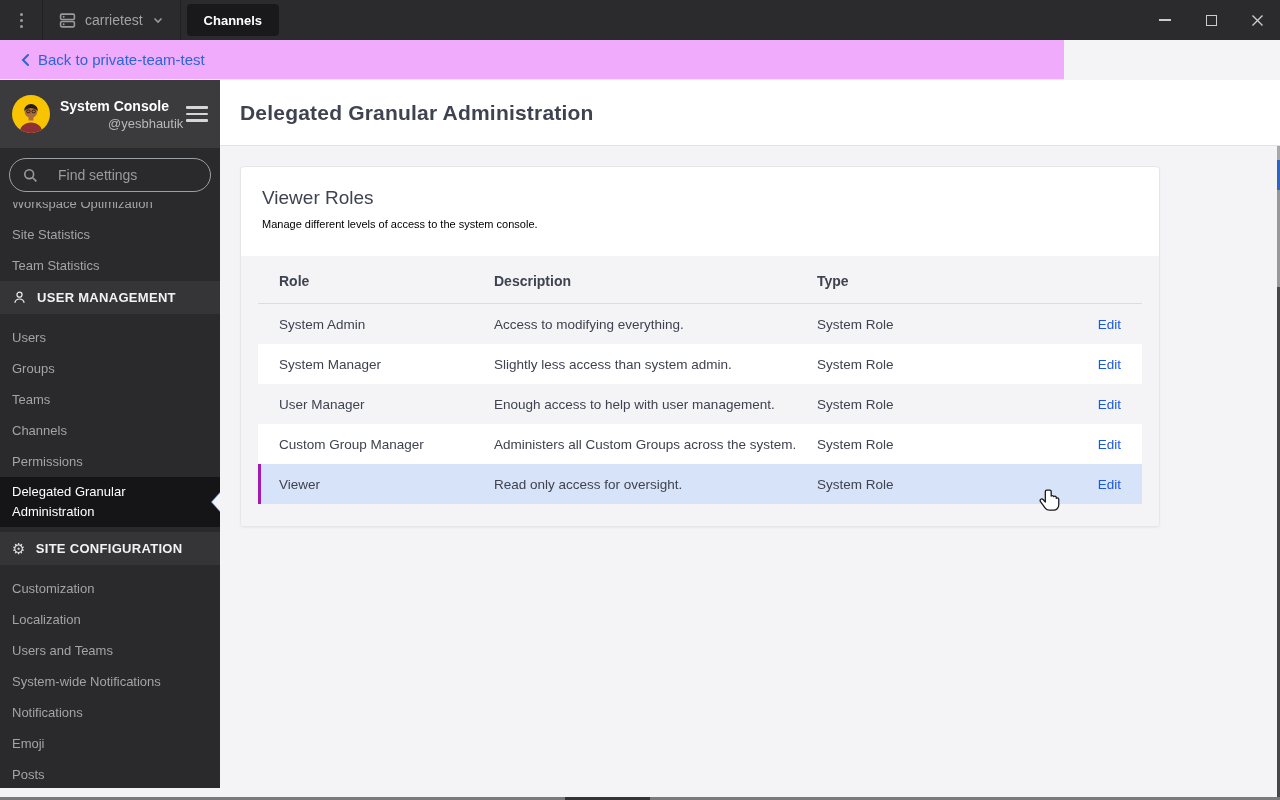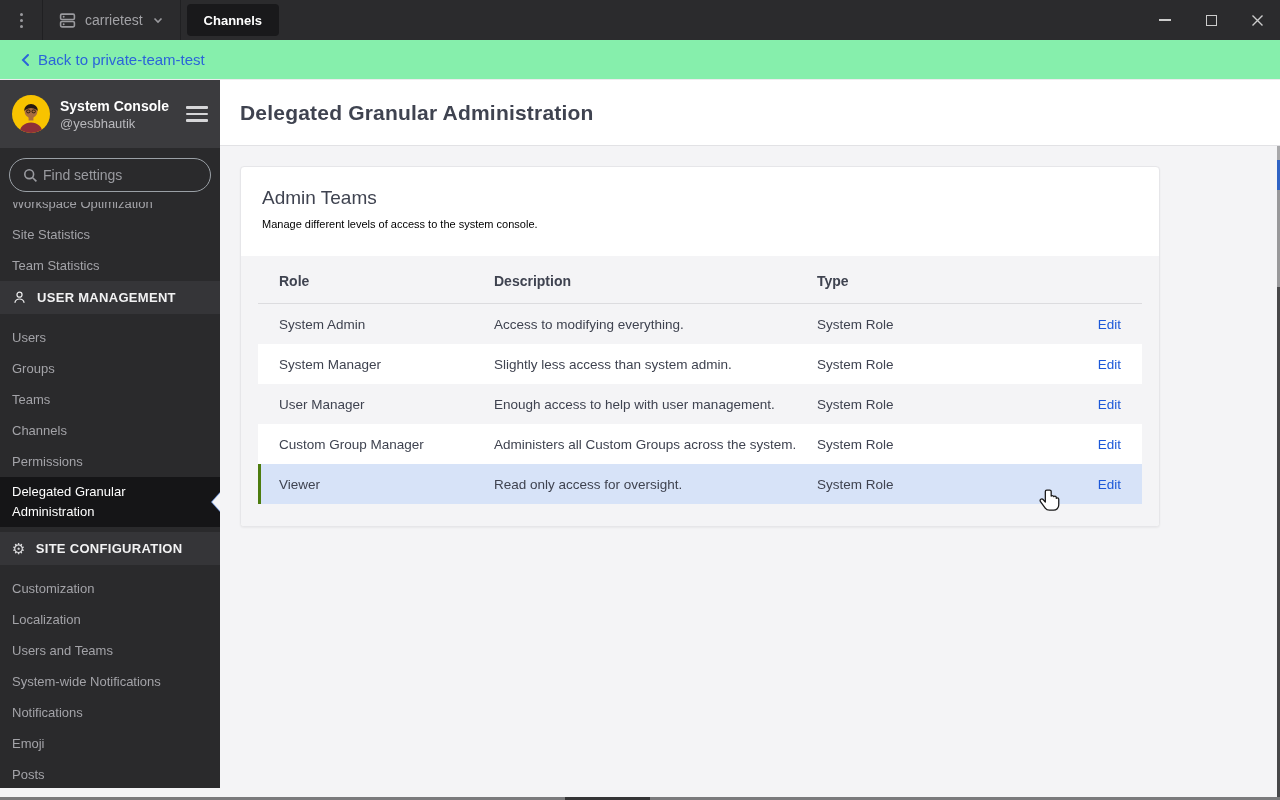--- a/index.html
+++ b/index.html
@@ -12,33 +12,33 @@
   .kebab i { width:3px; height:3px; border-radius:50%; background:#9a9a9e; }
   .server-select { height:48px; display:flex; align-items:center; gap:9px; padding:0 16px; border-left:1px solid #202022; border-right:1px solid #202022; cursor:pointer; }
   .server-select .name { font-size:14px; color:#a2a2a6; }
   .channels-tab { margin-left:6px; height:32px; padding:0 17px; display:flex; align-items:center; background:#19191b; border-radius:4px; color:#ffffff; font-size:13px; font-weight:700; cursor:pointer; }
   .win-controls { margin-left:auto; display:flex; height:40px; }
   .win-btn { width:46px; height:40px; display:flex; align-items:center; justify-content:center; cursor:pointer; }
   .win-btn .min-bar { width:12px; height:1.5px; background:#cccccc; }
   .win-btn .max-box { width:11px; height:11px; border:1.3px solid #cccccc; }
 
   
-  .backbar { position:absolute; left:0; top:40px; width:1280px; height:40px; background:#86efac; border-bottom:1px solid #ececee; display:flex; align-items:center; padding:0 20px; }
+  .backbar { position:absolute; left:0; top:40px; width:1064px; height:40px; background:#f0abfc; border-bottom:1px solid #ececee; display:flex; align-items:center; padding:0 20px; }
   .back-link { display:flex; align-items:center; gap:7px; color:#2b64d9; font-size:15px; text-decoration:none; cursor:pointer; }
 
   
   .sidebar { position:absolute; left:0; top:80px; width:220px; height:708px; background:#2a2a2c; overflow:hidden; }
   .sidebar-head { height:68px; background:#3b3b3e; display:flex; align-items:center; padding:0 12px; gap:10px; }
   .sidebar-head .texts { flex:1; min-width:0; }
   .sidebar-head .t1 { color:#ffffff; font-size:14px; font-weight:700; line-height:18px; }
-  .sidebar-head .t2 { color:#b8b8bc; font-size:13px; line-height:17px; }
+  .sidebar-head .t2 { color:#b8b8bc; font-size:13px; line-height:17px;margin-left:48px; }
   .hamburger { width:22px; display:flex; flex-direction:column; gap:4px; cursor:pointer; padding:4px 0; }
   .hamburger i { height:2.5px; background:#d6d6d8; border-radius:1px; }
   .sidebar-search { position:relative; z-index:2; background:#2a2a2c; padding:10px 9px 0 9px; height:54px; }
-  .find-pill { height:34px; border:1px solid #9aa0a6; border-radius:17px; display:flex; align-items:center; gap:5px; padding:0 13px; }
+  .find-pill { height:34px; border:1px solid #9aa0a6; border-radius:17px; display:flex; align-items:center; gap:20px; padding:0 13px; }
   .find-pill input { flex:1; background:transparent; border:none; outline:none; color:#c8c8cc; font-size:14px; font-family:inherit; }
   .find-pill input::placeholder { color:#9a9ba0; }
   .side-nav { position:relative; z-index:1; height:605px; overflow:hidden; }
   .nav-item { height:31px; display:flex; align-items:center; padding:0 12px; font-size:13px; color:#a3a3a8; cursor:pointer; white-space:nowrap; }
   .nav-item.clipped { margin-top:-14px; }
   .nav-group { padding-top:8px; }
   .nav-section { height:33px; display:flex; align-items:center; gap:10px; padding:0 12px; background:#353538; color:#f2f2f3; font-size:13px; font-weight:700; letter-spacing:.3px; cursor:pointer; }
   .nav-section.gap-top { margin-top:5px; }
   .nav-selected { position:relative; background:#151517; color:#ffffff; font-size:13px; line-height:20px; padding:5px 26px 5px 12px; cursor:pointer; }
   .sel-arrow-outline { position:absolute; right:0; top:50%; transform:translateY(-50%); width:0; height:0; border-top:10px solid transparent; border-bottom:10px solid transparent; border-right:9px solid #6d92d8; }
@@ -51,21 +51,21 @@
   .page-head h1 { font-size:21px; font-weight:700; color:#3f4350; letter-spacing:.2px; }
   .content { padding:20px; }
   .card { width:920px; background:#ffffff; border:1px solid #e6e6e9; border-radius:4px; box-shadow:0 1px 2px rgba(0,0,0,.05); overflow:hidden; }
   .card-head { padding:20px 20px 26px 21px; }
   .card-head h2 { font-size:19px; font-weight:400; color:#3f4350; margin-bottom:9px; }
   .card-head p { font-size:11px; color:#000000; }
   .table-wrap { background:#f4f4f6; padding:0 17px 22px 17px; }
   .t-head { display:grid; grid-template-columns:215px 323px 1fr 60px; padding:17px 21px 14px 21px; border-bottom:1px solid #dcdcdf; font-size:14px; font-weight:700; color:#3f4350; }
   .t-row { display:grid; grid-template-columns:215px 323px 1fr 60px; align-items:center; height:40px; padding:0 21px; font-size:13.5px; color:#3f4350; }
   .t-row.white { background:#ffffff; }
-  .t-row.highlight { background:#d7e3f8; border-left:3px solid #4d7c0f; padding-left:18px; }
+  .t-row.highlight { background:#d7e3f8; border-left:3px solid #a21caf; padding-left:18px; }
   .edit-link { color:#1c58d9; text-align:right; text-decoration:none; cursor:pointer; font-size:13.5px; }
 
   
   .edge-strip { position:absolute; width:3px; left:1277px; z-index:4; }
   .taskbar-strip { position:absolute; left:0; top:797px; width:1280px; height:3px; background:#7a7a7c; z-index:5; }
   .taskbar-strip i { position:absolute; left:565px; top:0; width:85px; height:3px; background:#343436; }
   .cursor { position:absolute; left:1036px; top:487px; z-index:10; pointer-events:none; }
   svg { display:block; }
 </style>
 </head>
@@ -207,21 +207,21 @@
     </nav>
   </aside>
 
   <main class="main">
     <div class="page-head">
       <h1>Delegated Granular Administration</h1>
     </div>
     <div class="content">
       <section class="card">
         <div class="card-head">
-          <h2>Admin Teams</h2>
+          <h2>Viewer Roles</h2>
           <p>Manage different levels of access to the system console.</p>
         </div>
         <div class="table-wrap">
           <div class="t-head">
             <span>Role</span>
             <span>Description</span>
             <span>Type</span>
             <span></span>
           </div>
 

